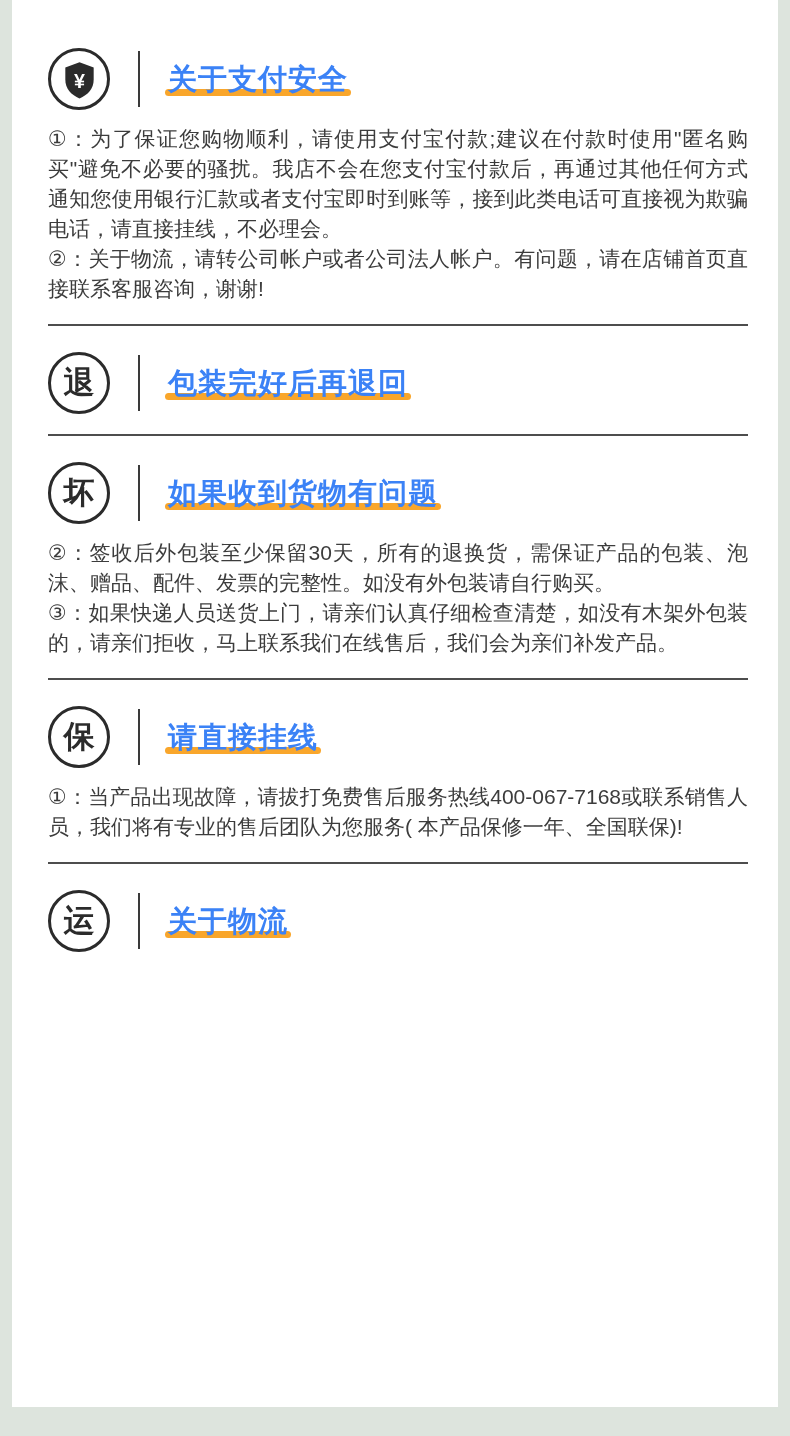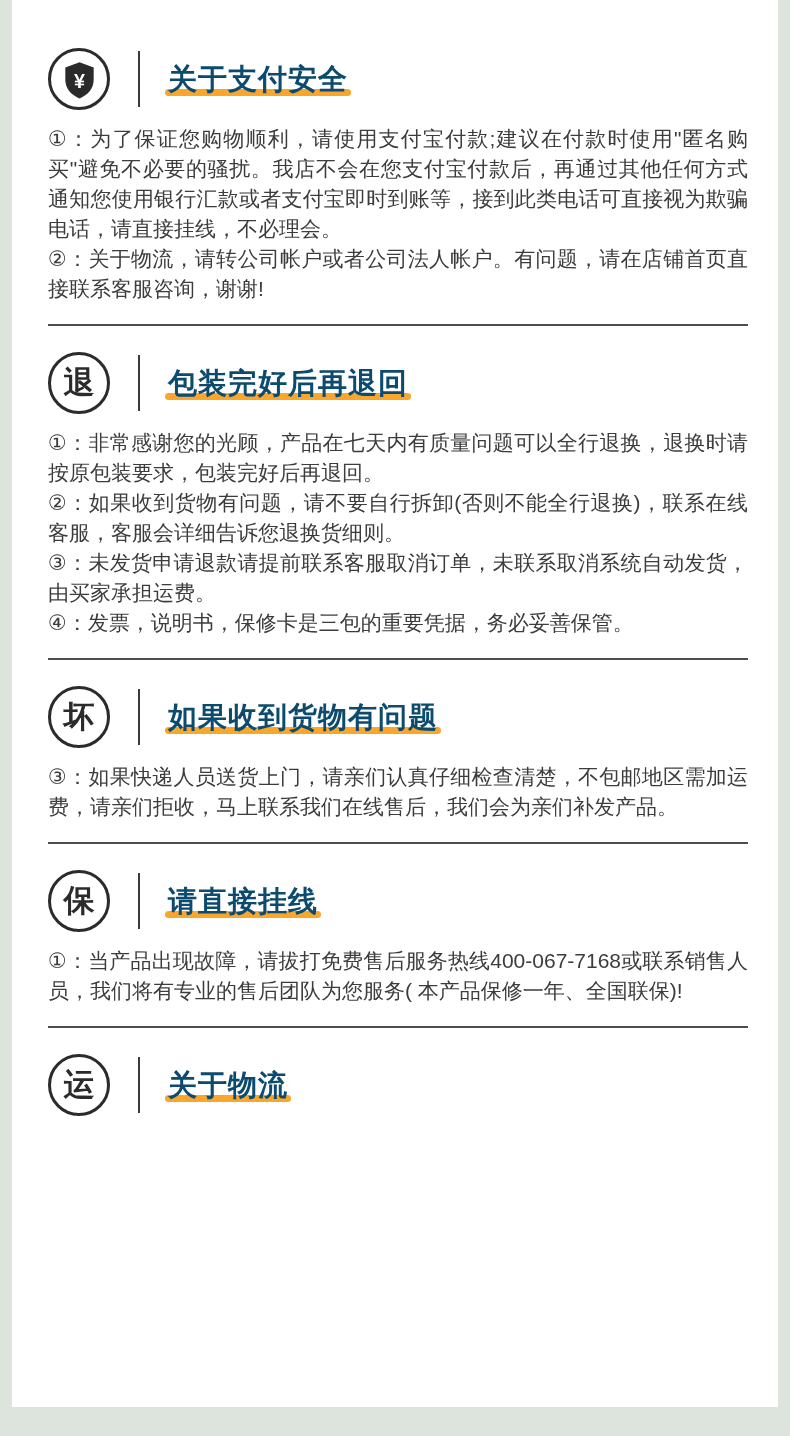--- a/index.html
+++ b/index.html
@@ -43,21 +43,21 @@
   .v-div {
     width: 2px;
     height: 56px;
     background: #3a3a3a;
     margin: 0 28px;
     flex: 0 0 auto;
   }
   .sec-title {
     font-size: 29px;
     font-weight: bold;
-    color: #0c4a6e;
+    color: #3b82f6;
     position: relative;
     z-index: 0;
     letter-spacing: 1px;
     line-height: 1.2;
   }
   .sec-title::after {
     content: "";
     position: absolute;
     left: -3px;
     right: -3px;
@@ -105,40 +105,35 @@
   <hr class="divider">
 
   <section>
     <div class="sec-header">
       <div class="badge">
         <span>退</span>
       </div>
       <div class="v-div"></div>
       <h2 class="sec-title">包装完好后再退回</h2>
     </div>
-    <div class="sec-body">
-      <p>①：非常感谢您的光顾，产品在七天内有质量问题可以全行退换，退换时请按原包装要求，包装完好后再退回。</p>
-      <p>②：如果收到货物有问题，请不要自行拆卸(否则不能全行退换)，联系在线客服，客服会详细告诉您退换货细则。</p>
-      <p>③：未发货申请退款请提前联系客服取消订单，未联系取消系统自动发货，由买家承担运费。</p>
-      <p>④：发票，说明书，保修卡是三包的重要凭据，务必妥善保管。</p>
-    </div>
   </section>
 
   <hr class="divider">
 
   <section>
     <div class="sec-header">
       <div class="badge">
         <span>坏</span>
       </div>
       <div class="v-div"></div>
       <h2 class="sec-title">如果收到货物有问题</h2>
     </div>
     <div class="sec-body">
-      <p>③：如果快递人员送货上门，请亲们认真仔细检查清楚，不包邮地区需加运费，请亲们拒收，马上联系我们在线售后，我们会为亲们补发产品。</p>
+      <p>②：签收后外包装至少保留30天，所有的退换货，需保证产品的包装、泡沫、赠品、配件、发票的完整性。如没有外包装请自行购买。</p>
+      <p>③：如果快递人员送货上门，请亲们认真仔细检查清楚，如没有木架外包装的，请亲们拒收，马上联系我们在线售后，我们会为亲们补发产品。</p>
     </div>
   </section>
 
   <hr class="divider">
 
   <section>
     <div class="sec-header">
       <div class="badge">
         <span>保</span>
       </div>

